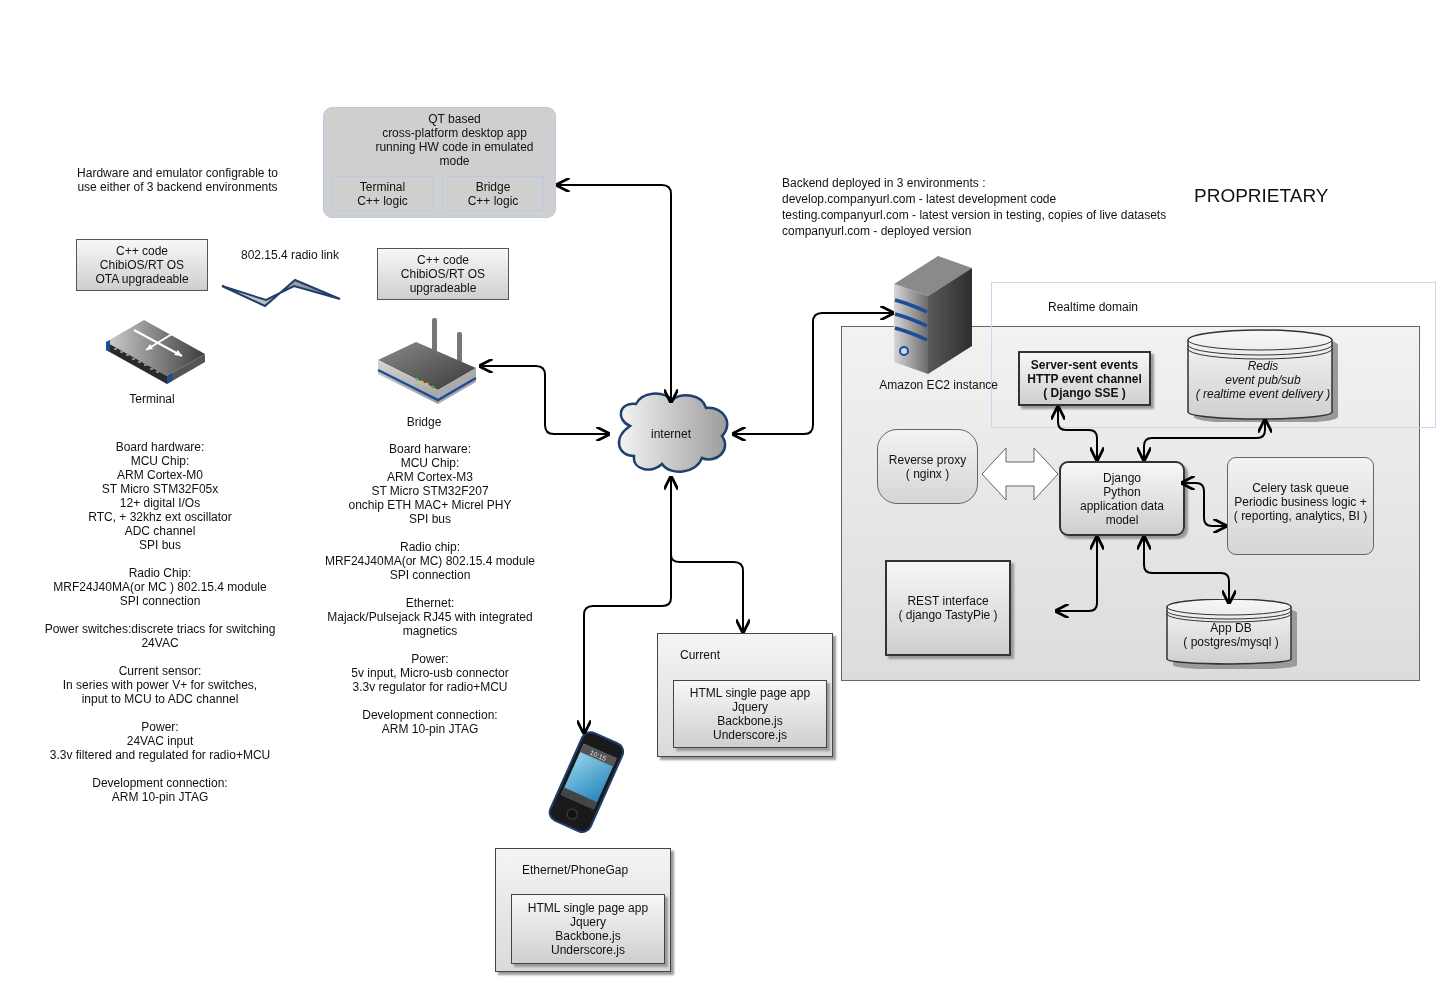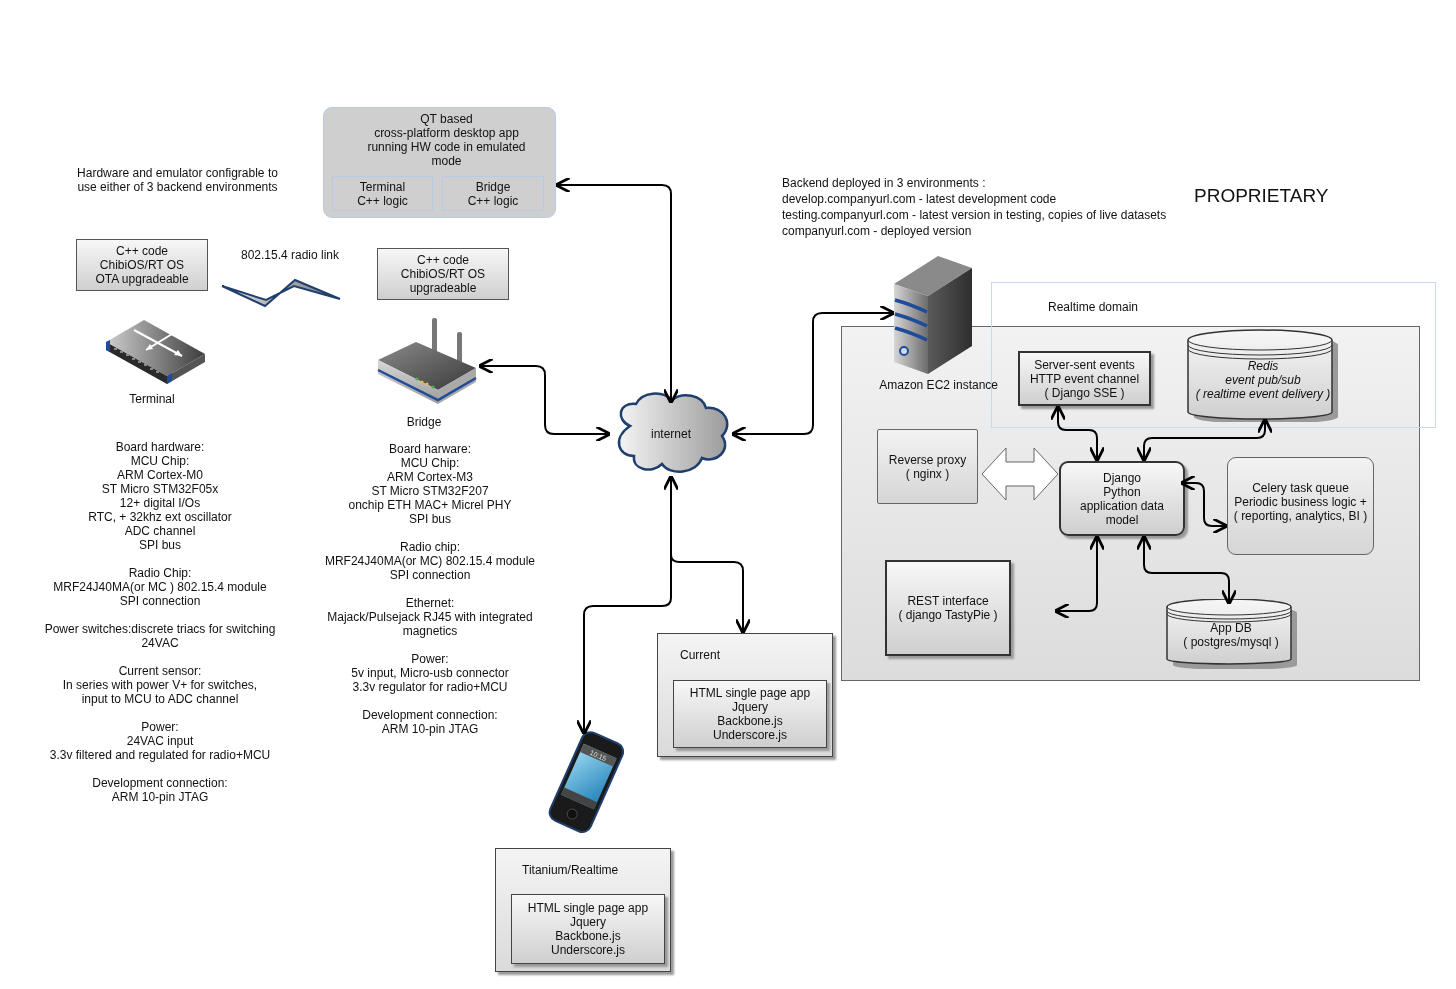--- a/index.html
+++ b/index.html
@@ -4,33 +4,33 @@
 <style>
   html, body { margin:0; padding:0; background:#ffffff; }
   body { width:1456px; height:989px; position:relative; overflow:hidden;
          font-family:"Liberation Sans", sans-serif; font-size:12px; color:#111; }
   .abs { position:absolute; }
   .txt { position:absolute; text-align:center; line-height:14px; white-space:pre-line; }
   .ltxt { position:absolute; text-align:left; line-height:16px; white-space:pre-line; }
   .box { position:absolute; box-sizing:border-box; display:flex; align-items:center; justify-content:center;
          text-align:center; line-height:14px; white-space:pre-line; }
   .gradbox { background:linear-gradient(#f7f7f7,#cfcfcf); border:1px solid #444; box-shadow:3px 3px 2px #9a9a9a; }
-  .round { border-radius:2px; }
+  .round { border-radius:20px; }
   svg.overlay { position:absolute; left:0; top:0; }
 </style>
 </head>
 <body>
 
 <div class="abs" style="left:841px;top:326px;width:579px;height:355px;background:linear-gradient(#f2f2f2,#dcdcdc);border:1px solid #666;box-sizing:border-box;"></div>
 
 <div class="abs" style="left:991px;top:282px;width:445px;height:146px;border:1.5px solid #c8d8f0;box-sizing:border-box;"></div>
 <div class="ltxt" style="left:1048px;top:299px;">Realtime domain</div>
 
 <div class="abs" style="left:323px;top:107px;width:233px;height:111px;background:#cfcfcf;border:1.5px solid #b8cbe6;border-radius:9px;box-sizing:border-box;"></div>
-<div class="txt" style="left:330px;top:112px;width:233px;">QT based
+<div class="txt" style="left:338px;top:112px;width:233px;">QT based
 cross-platform desktop app
 running HW code in emulated
 mode</div>
 <div class="box" style="left:332px;top:176px;width:101px;height:35px;border:1.5px solid #b8cbe6;">Terminal
 C++ logic</div>
 <div class="box" style="left:442px;top:176px;width:102px;height:35px;border:1.5px solid #b8cbe6;">Bridge
 C++ logic</div>
 
 <div class="txt" style="left:55px;top:166px;width:245px;">Hardware and emulator configrable to
 use either of 3 backend environments</div>
@@ -188,21 +188,21 @@
   <polygon points="36,42 80,14 80,92 36,120" fill="url(#sg2)"></polygon>
   <g stroke="#1f4c9a" stroke-width="3.5" fill="none">
     <path d="M3,46 Q18,50 35,58"></path>
       <path d="M3,60 Q18,64 35,72"></path>
       <path d="M3,74 Q18,78 35,86"></path>
   </g>
   <circle cx="12" cy="97" r="4" fill="#d0d8e8" stroke="#1f4c9a" stroke-width="2"></circle>
 </svg>
 <div class="txt" style="left:862px;top:378px;width:136px;text-align:right;">Amazon EC2 instance</div>
 
-<div class="box gradbox" style="left:1018px;top:351px;width:133px;height:55px;border:2px solid #333;">Server-sent events
+<div class="box gradbox" style="left:1018px;top:351px;width:133px;height:55px;border:2px solid #333;font-weight:bold;">Server-sent events
 HTTP event channel
 ( Django SSE )</div>
 
 <svg class="abs" style="left:1186px;top:328px;" width="156" height="94" viewBox="0 0 156 94">
   <defs>
       <linearGradient id="dg1" x1="0" y1="0" x2="0" y2="1">
         <stop offset="0" stop-color="#f7f7f7"></stop>
         <stop offset="1" stop-color="#cfcfcf"></stop>
       </linearGradient>
     </defs>
@@ -269,21 +269,21 @@
     <rect x="16" y="4" width="44" height="96" rx="9" fill="#1a1a1a" stroke="#1f3f6e" stroke-width="2"></rect>
     <rect x="20" y="18" width="36" height="56" fill="url(#pg)"></rect>
     <rect x="20" y="18" width="36" height="9" fill="#555"></rect>
     <text x="38" y="25.5" font-family="Liberation Sans, sans-serif" font-size="7" fill="#ddd" text-anchor="middle">10:15</text>
     <rect x="20" y="66" width="36" height="8" fill="#444"></rect>
     <circle cx="38" cy="87" r="5" fill="#111" stroke="#444"></circle>
   </g>
 </svg>
 
 <div class="abs gradbox" style="left:495px;top:848px;width:174px;height:122px;background:linear-gradient(#f4f4f4,#dadada);border:1.5px solid #444;"></div>
-<div class="ltxt" style="left:522px;top:862px;">Titanium/Realtime</div>
+<div class="ltxt" style="left:522px;top:862px;">Ethernet/PhoneGap</div>
 <div class="box gradbox" style="left:511px;top:894px;width:154px;height:70px;border:1.5px solid #444;">HTML single page app
 Jquery
 Backbone.js
 Underscore.js</div>
 
 <svg class="overlay" width="1456" height="989" viewBox="0 0 1456 989">
   <defs>
     <marker id="ah" viewBox="0 0 10 10" refX="9" refY="5" markerWidth="7" markerHeight="7" orient="auto-start-reverse">
       <path d="M0,0 L10,5 L0,10" fill="none" stroke="#000" stroke-width="2"></path>
     </marker>

